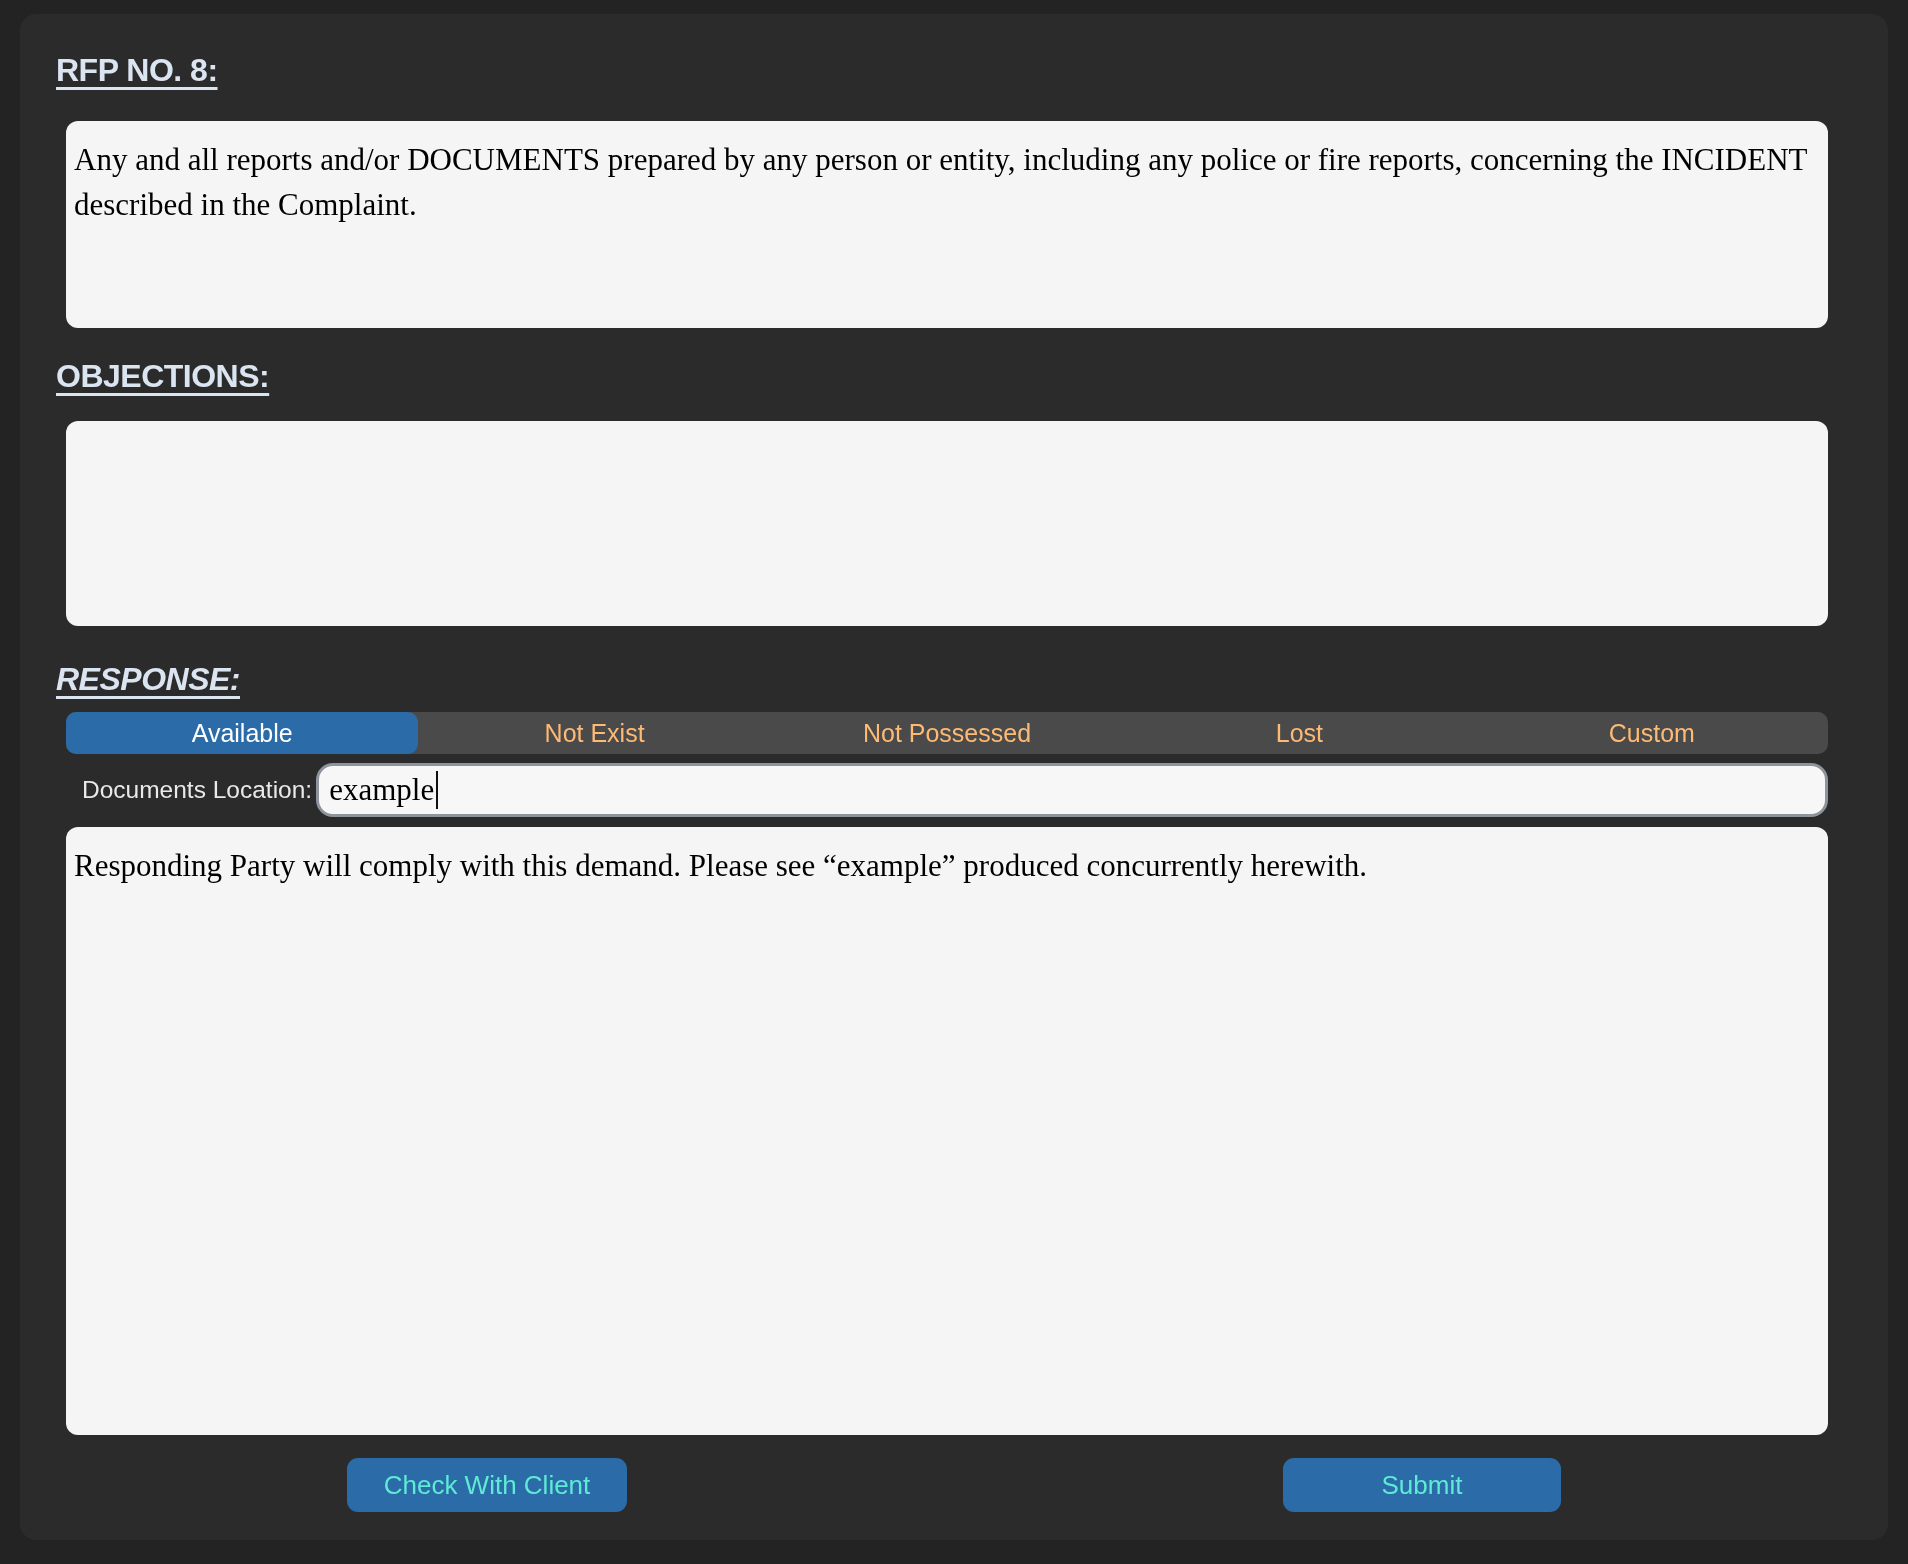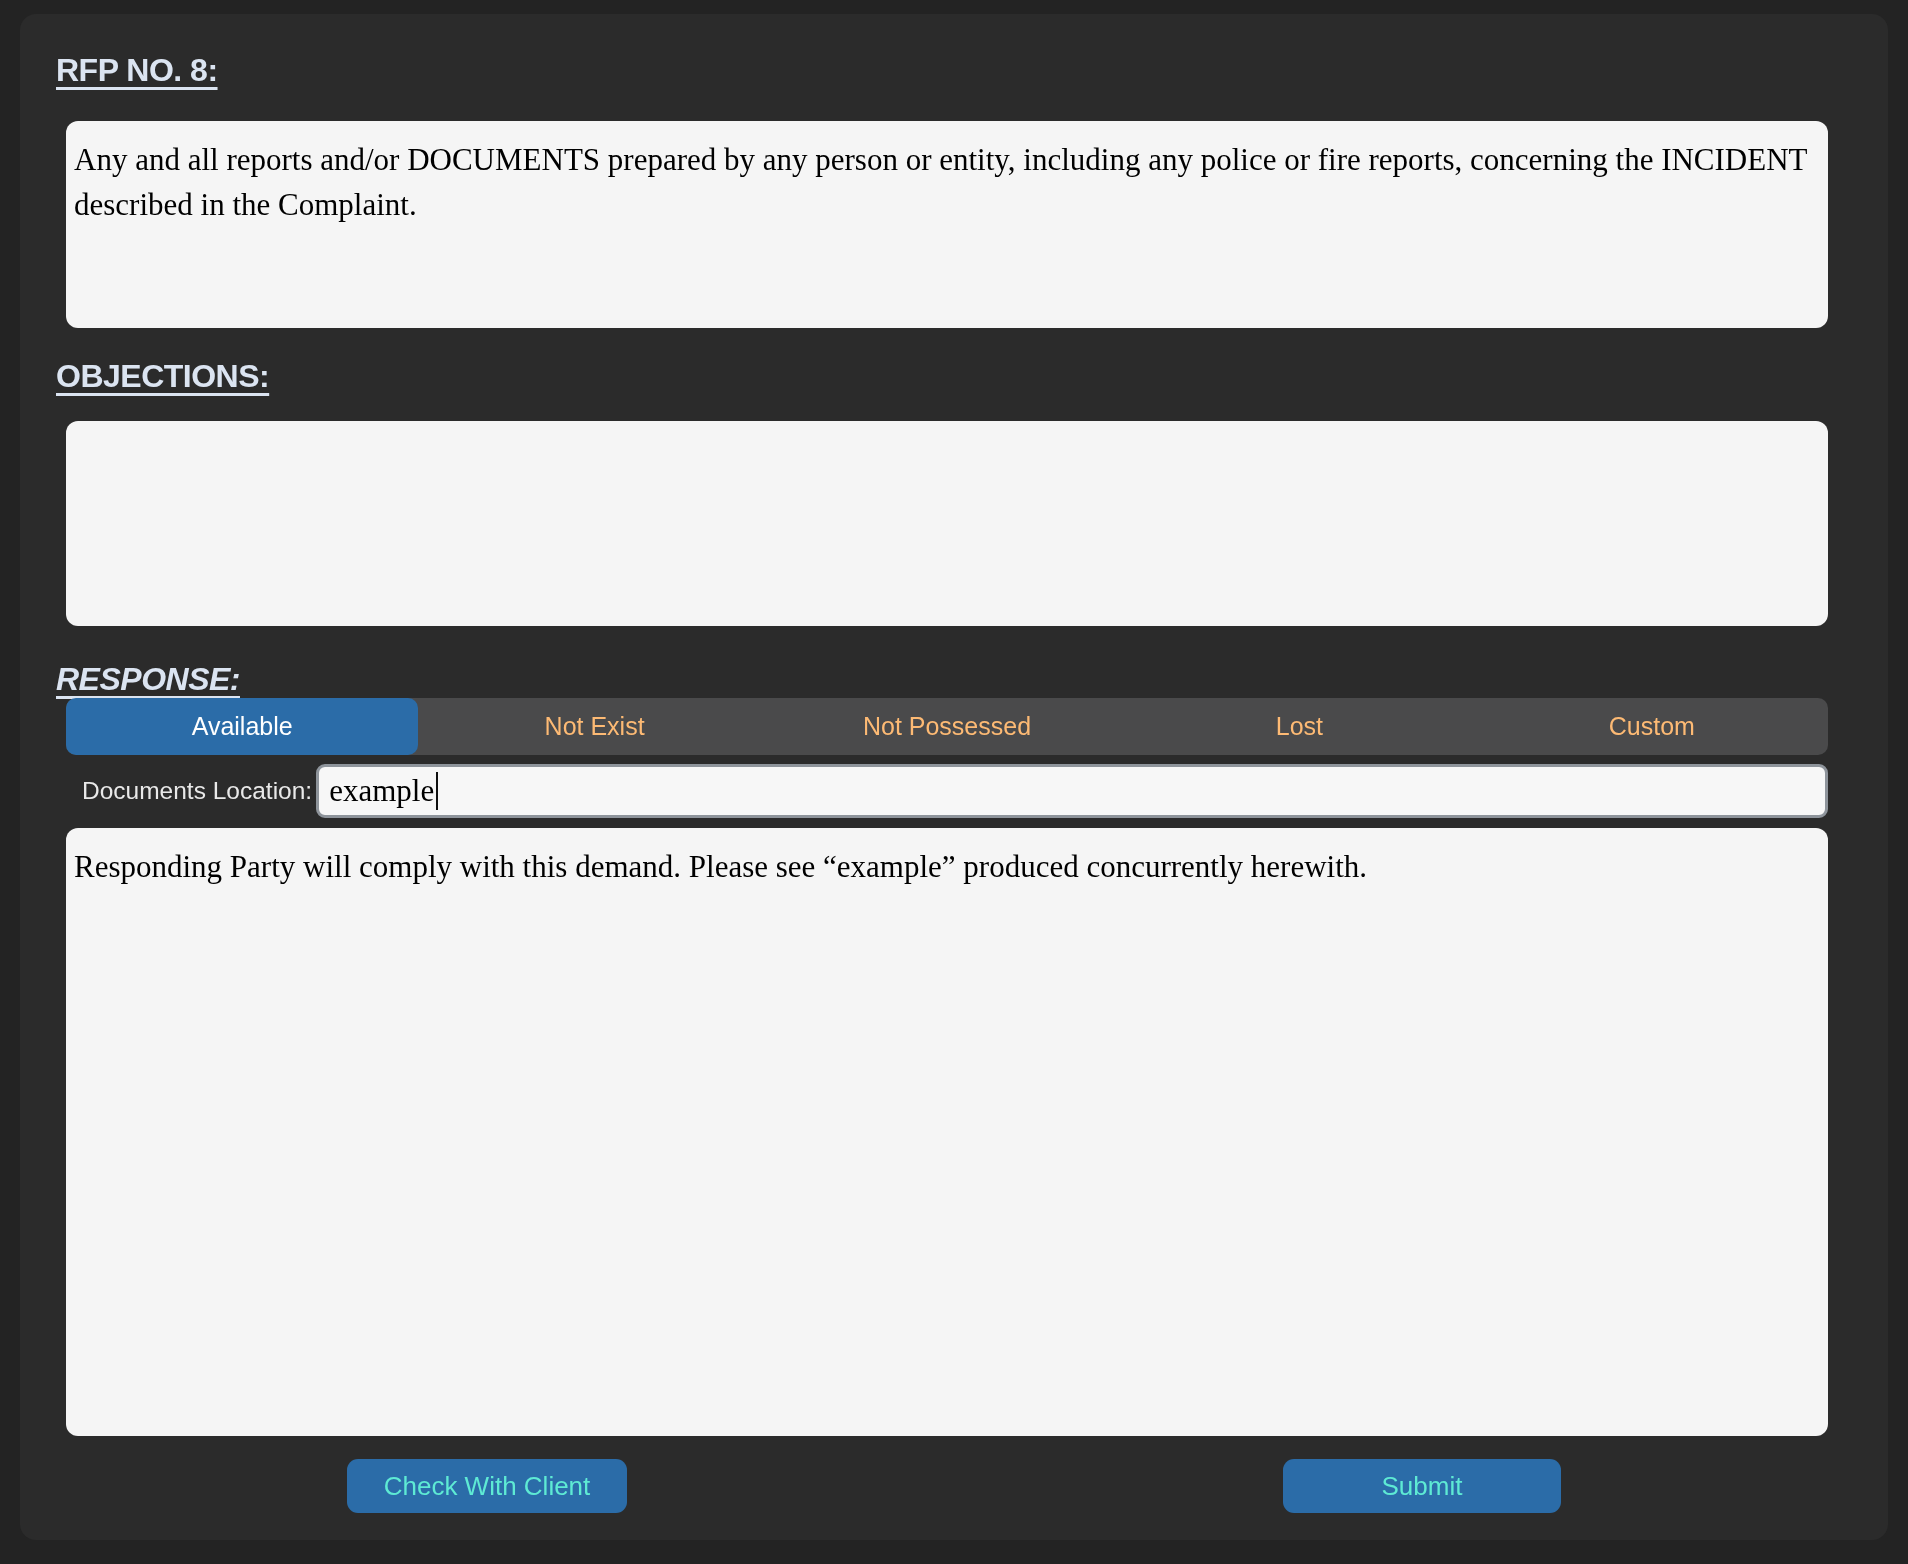--- a/index.html
+++ b/index.html
@@ -43,22 +43,22 @@
     padding: 17px 8px;
     display: block;
     resize: none;
     outline: none;
   }
   .rfp-box       { margin-top: 32px; height: 207px; }
   .objections-box{ margin-top: 26px; height: 205px; }
   .response-box  { margin-top: 10px; height: 608px; }
 
   .tabs {
-    margin-top: 0;
-    height: 57px;
+    margin-top: 14px;
+    height: 42px;
     width: 100%;
     background: var(--tab-bar, #4a4a4b);
     border-radius: 10px;
     display: flex;
   }
   .tab {
     flex: 1 1 0;
     display: flex;
     align-items: center;
     justify-content: center;
@@ -82,21 +82,21 @@
     color: #e9e9e9;
     white-space: nowrap;
     padding-left: 16px;
     padding-right: 4px;
   }
   .dl-input {
     flex: 1 1 auto;
     height: 54px;
     background: #f7f7f7;
     border: 3px solid #8e949b;
-    border-radius: 9px;
+    border-radius: 17px;
     display: flex;
     align-items: center;
     padding: 0 10px;
     font-family: "Liberation Serif", "DejaVu Serif", serif;
     font-size: 31px;
     color: #000;
     cursor: text;
   }
   .caret {
     display: inline-block;

